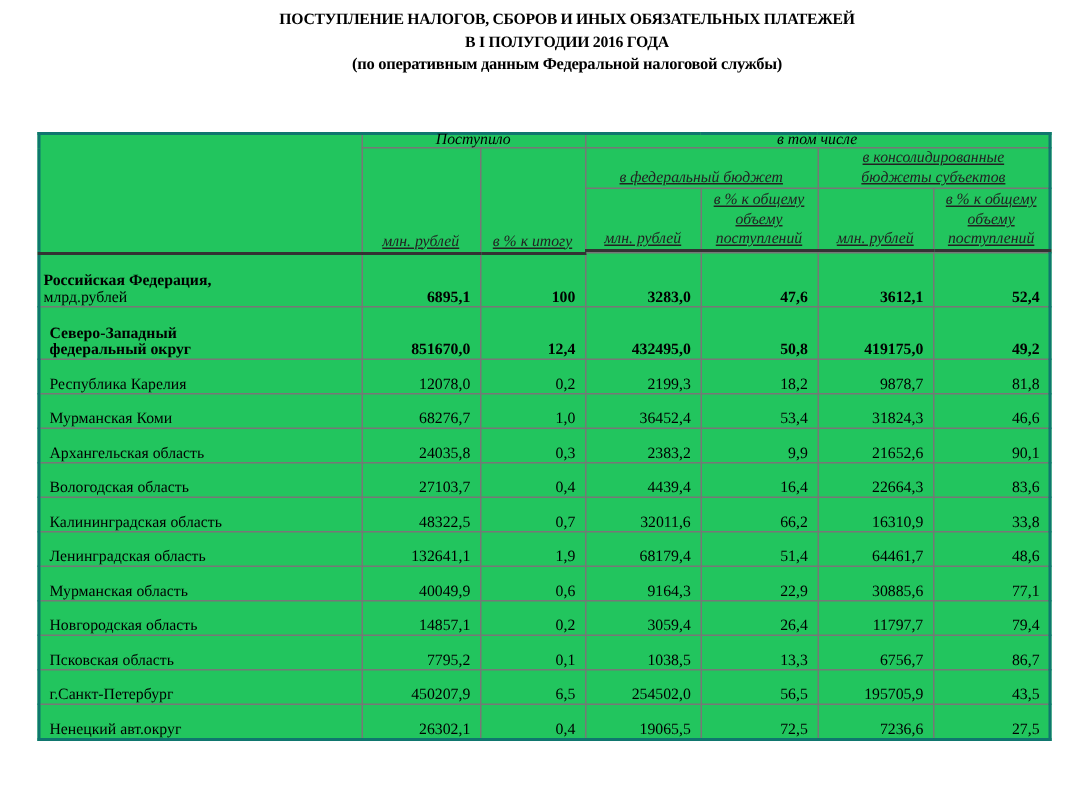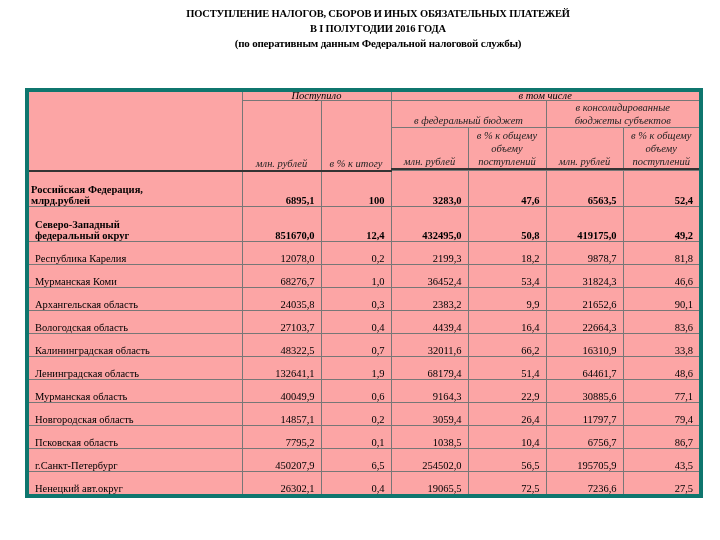--- a/index.html
+++ b/index.html
@@ -1,32 +1,32 @@
 <!DOCTYPE html>
 <html><head>
 <meta charset="utf-8">
 <style>
   html, body { margin:0; padding:0; background:#ffffff; }
   body { width:720px; height:540px; position:relative; overflow:hidden; font-family:"Liberation Serif", serif; color:#000; }
   .title { position:absolute; left:18px; top:6px; width:720px; text-align:center; font-family:"Liberation Serif", serif; font-weight:bold; font-size:10.5px; line-height:15px; letter-spacing:-0.2px; }
   .title .sub { font-size:11px; }
-  table.main { position:absolute; left:25px; top:88px; width:674px; border-collapse:collapse; background:#fca5a5; table-layout:fixed; border:4px solid #0f766e; }
+  table.main { position:absolute; left:25px; top:88px; width:674px; border-collapse:collapse; background:#22c55e; table-layout:fixed; border:2px solid #0f766e; }
   table.main td { border:1px solid #777; padding:0 6px; font-family:"Liberation Serif", serif; font-size:10.5px; vertical-align:bottom; }
-  td.hdr { text-align:center; vertical-align:top; font-style:italic; font-family:"DejaVu Sans", sans-serif; font-size:9px; line-height:13px; color:#222; padding:2px 2px; }
+  td.hdr { text-align:center; vertical-align:top; font-style:italic; font-family:"DejaVu Sans", sans-serif; font-size:9px; line-height:13px; color:#222; padding:2px 2px;text-decoration:underline; }
   td.hdr-small { text-align:center; font-style:italic; font-family:"DejaVu Sans", sans-serif; font-size:6px; line-height:8px; padding:1px 0; vertical-align:middle; }
   td.num { text-align:right; padding-right:12px; padding-bottom:2px; }
   td.name { text-align:left; padding-left:10px; padding-bottom:2px; }
   tr.bold td { font-weight:bold; }
   .thick-bottom td { border-bottom:2px solid #333; }
   td.vthick { border-left:2px solid #333; }
   tr.row td { height:22px; }
   tr.rf td { height:34px; }
   tr.nw td { height:34px; }
   .rf-line1 { display:block; font-weight:bold; }
-  .rf-line2 { display:block; font-weight:bold; }
+  .rf-line2 { display:block; font-weight:normal; }
 </style>
 </head>
 <body>
 
 <div class="title">
   <div>ПОСТУПЛЕНИЕ НАЛОГОВ, СБОРОВ И ИНЫХ ОБЯЗАТЕЛЬНЫХ ПЛАТЕЖЕЙ</div>
   <div>В I ПОЛУГОДИИ 2016 ГОДА</div>
   <div class="sub">(по оперативным данным Федеральной налоговой службы)</div>
 </div>
 
@@ -64,21 +64,21 @@
 
   <tr class="rf bold thick-bottom">
     <td class="name" style="padding-left:2px; font-weight:bold;">
       <span class="rf-line1">Российская Федерация,</span>
       <span class="rf-line2"> млрд.рублей</span>
     </td>
     <td class="num">6895,1</td>
     <td class="num">100</td>
     <td class="num vthick">3283,0</td>
     <td class="num">47,6</td>
-    <td class="num">6563,5</td>
+    <td class="num">3612,1</td>
     <td class="num">52,4</td>
   </tr>
   <tr class="nw bold">
     <td class="name">
       <span class="rf-line1">Северо-Западный</span>
       <span class="rf-line1">федеральный округ</span>
     </td>
     <td class="num">851670,0</td>
     <td class="num">12,4</td>
     <td class="num vthick">432495,0</td>
@@ -158,21 +158,21 @@
         <td class="num vthick">3059,4</td>
         <td class="num">26,4</td>
         <td class="num">11797,7</td>
         <td class="num">79,4</td>
       </tr>
       <tr class="row">
         <td class="name">Псковская область</td>
         <td class="num">7795,2</td>
         <td class="num">0,1</td>
         <td class="num vthick">1038,5</td>
-        <td class="num">10,4</td>
+        <td class="num">13,3</td>
         <td class="num">6756,7</td>
         <td class="num">86,7</td>
       </tr>
       <tr class="row">
         <td class="name">г.Санкт-Петербург</td>
         <td class="num">450207,9</td>
         <td class="num">6,5</td>
         <td class="num vthick">254502,0</td>
         <td class="num">56,5</td>
         <td class="num">195705,9</td>

